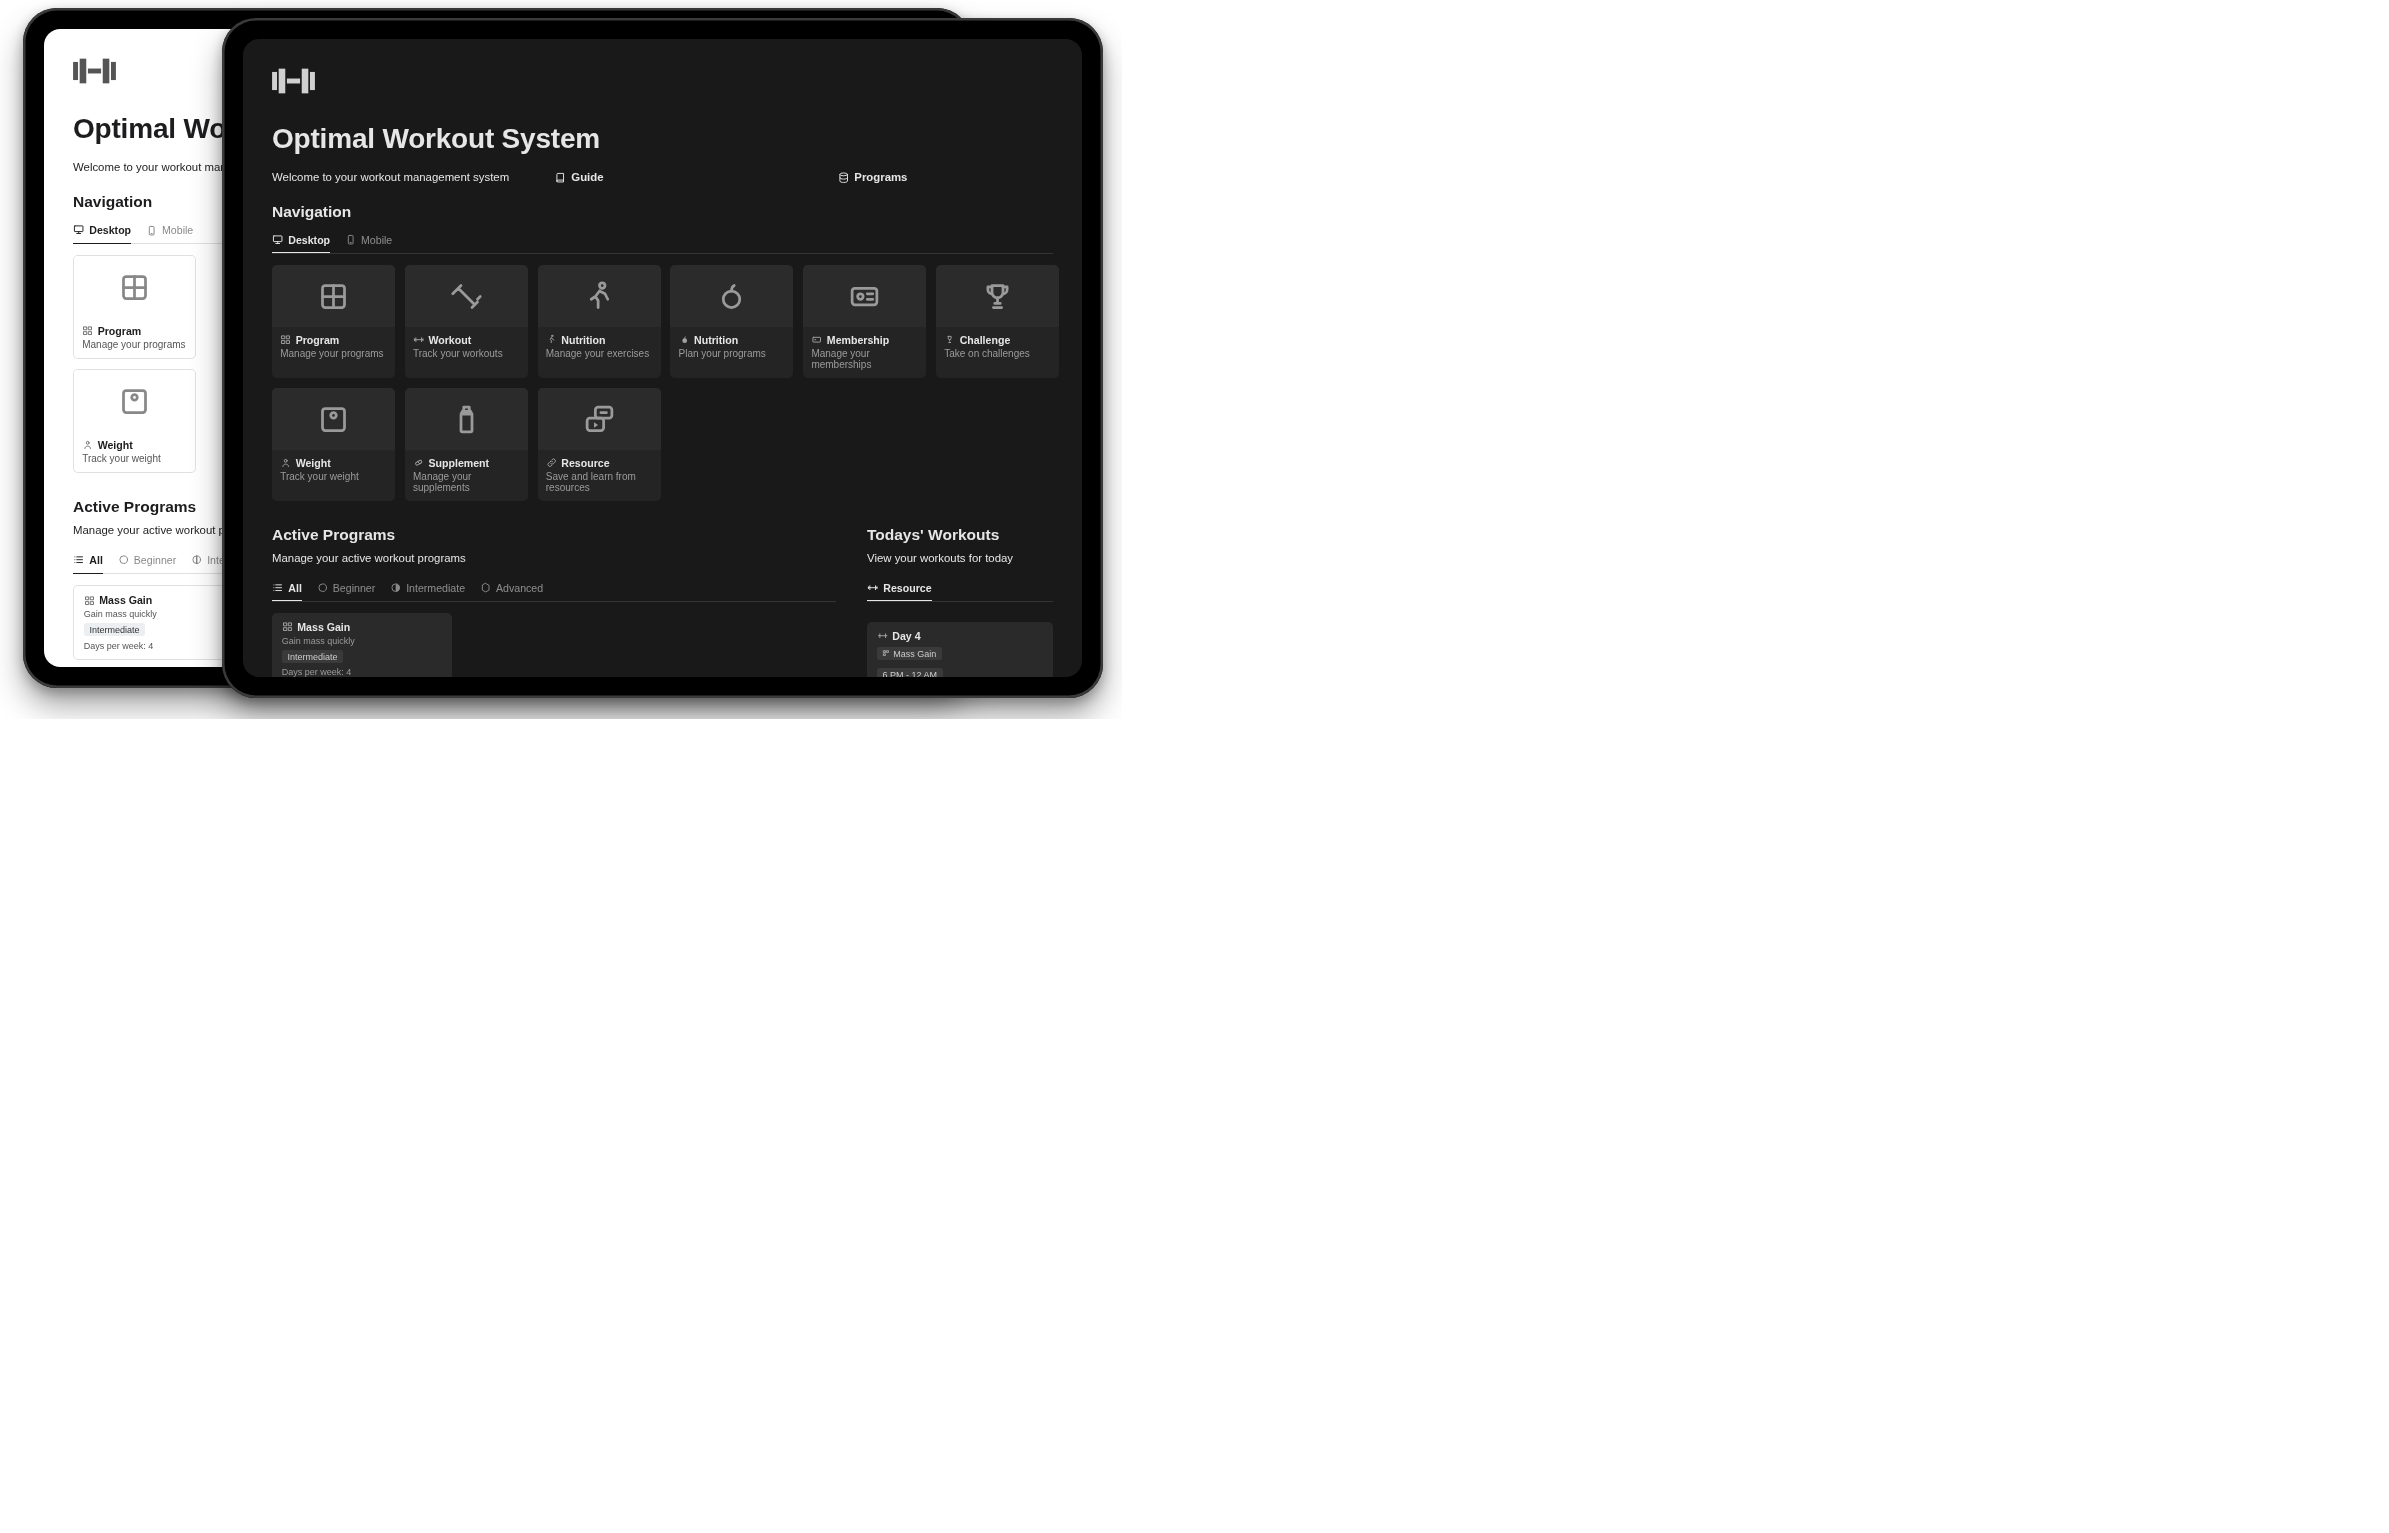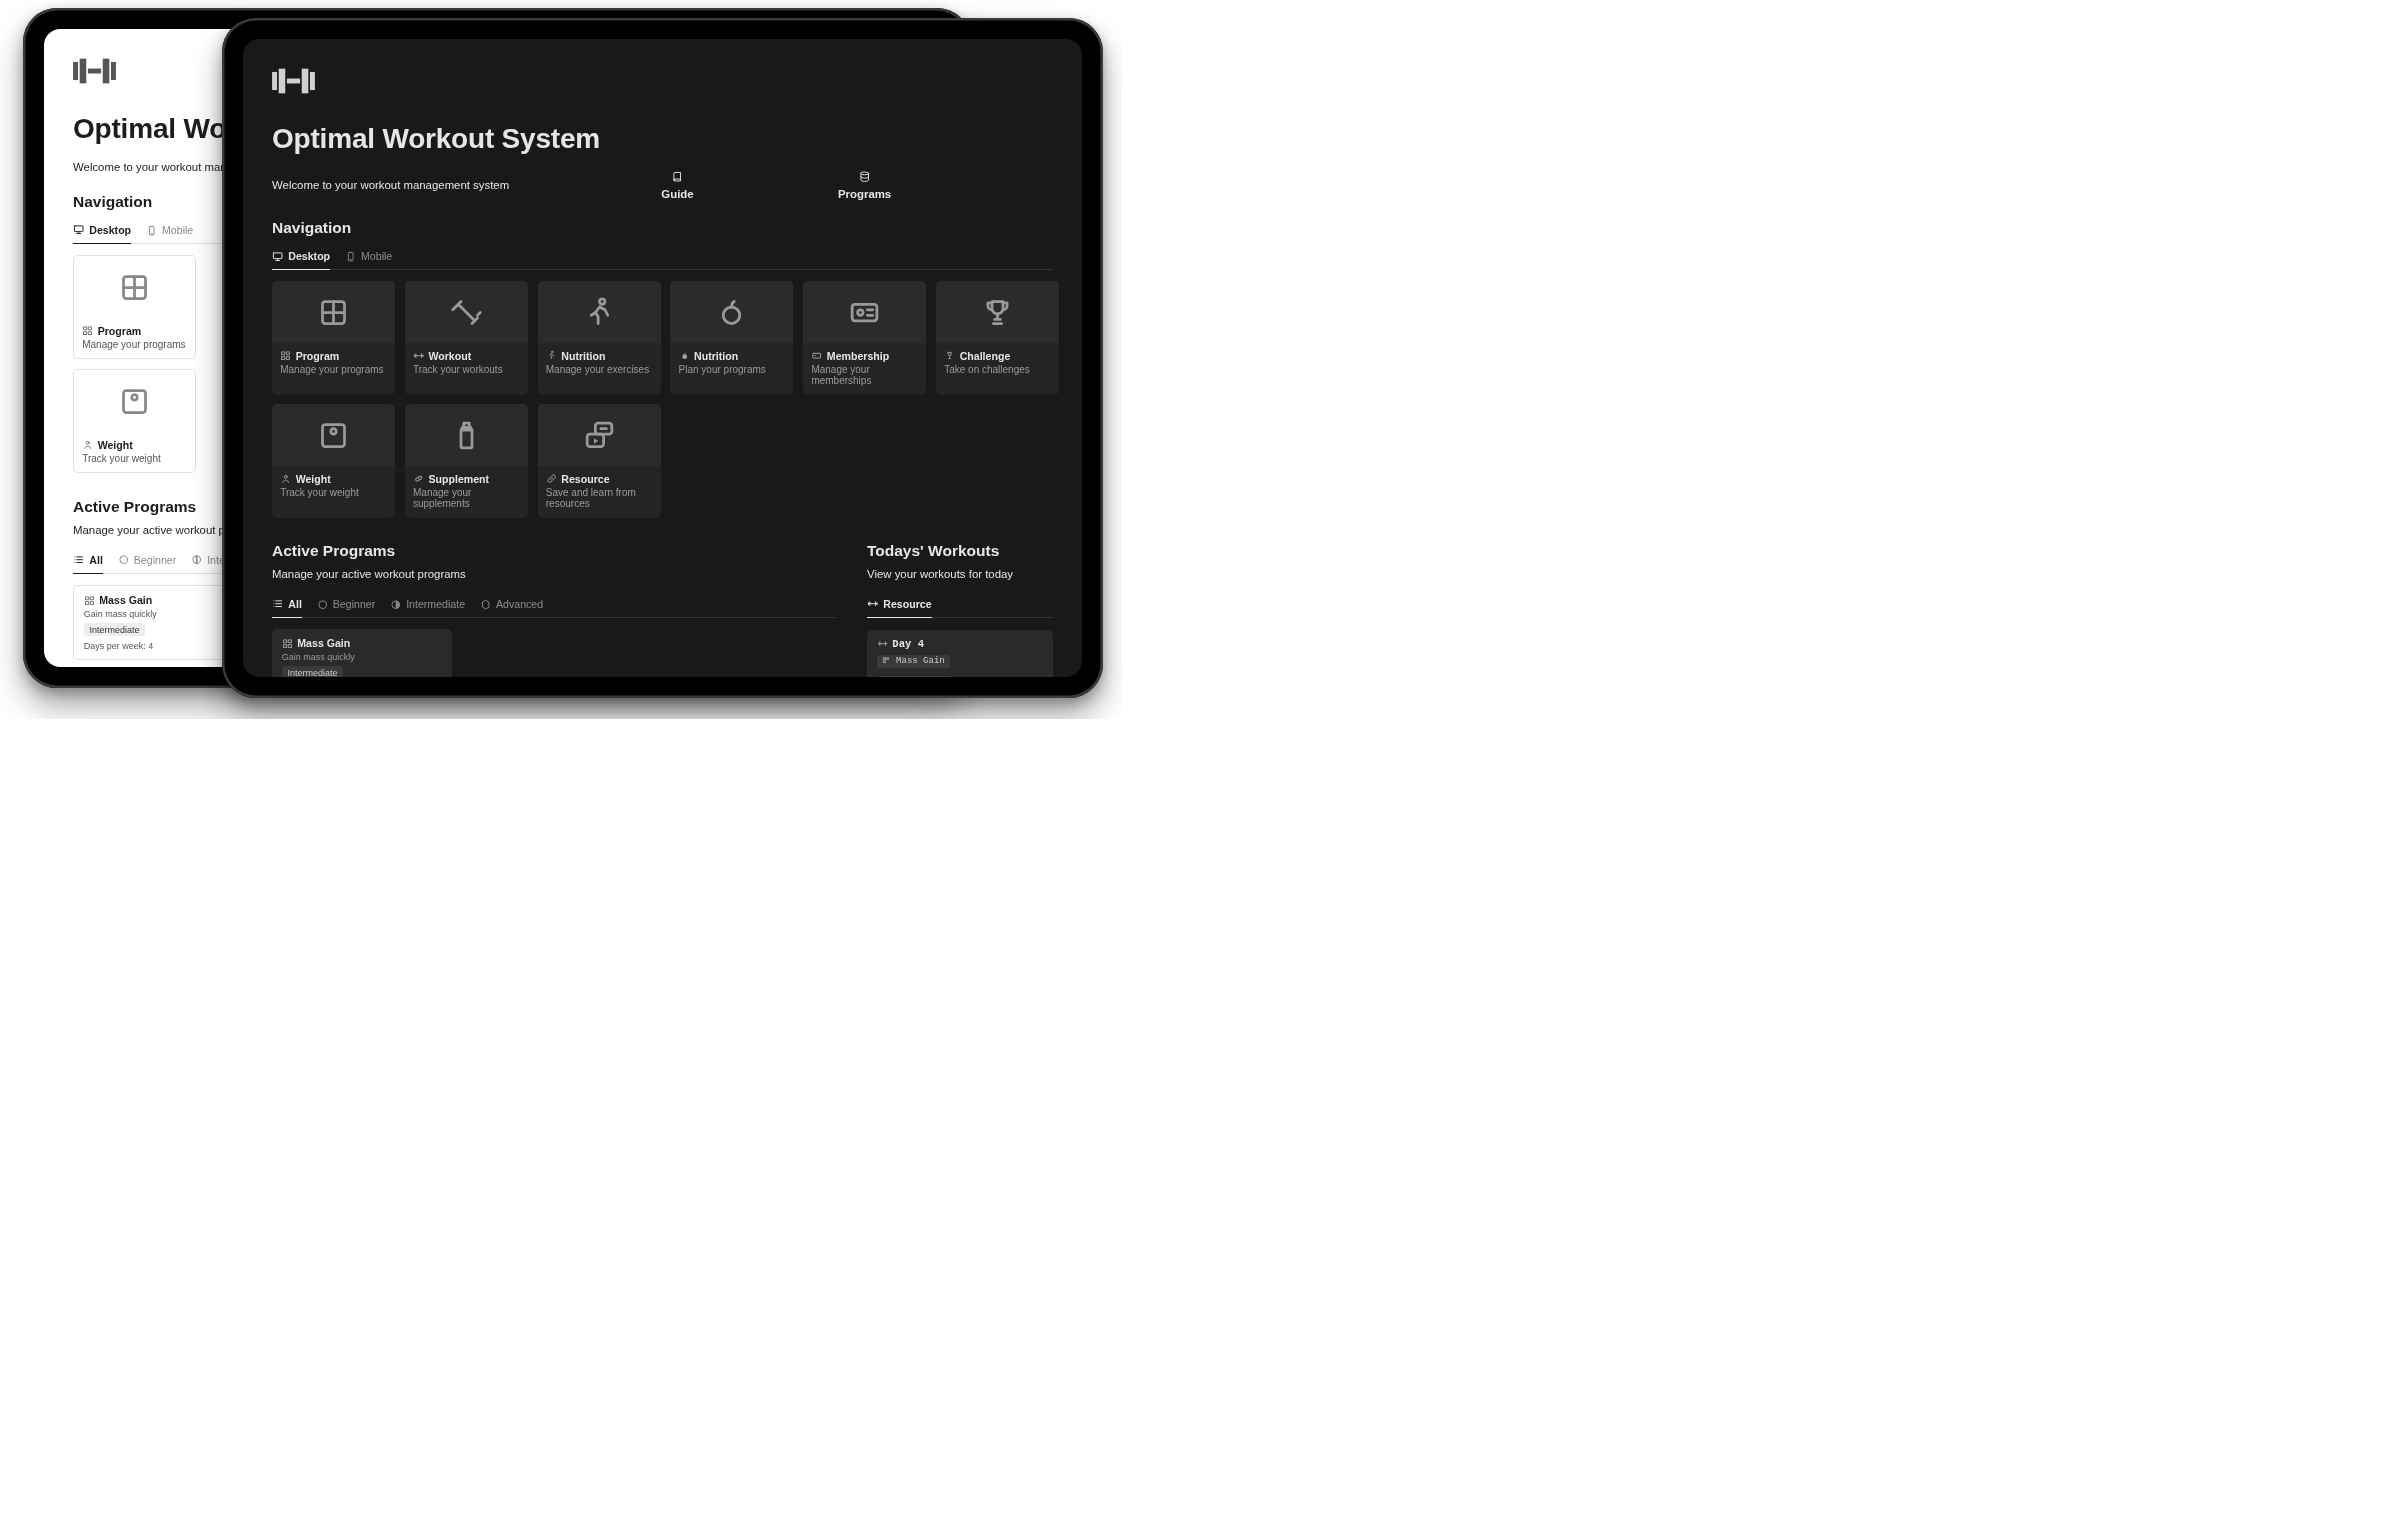--- a/index.html
+++ b/index.html
@@ -45,21 +45,21 @@
 .tablet.dark .screen { background: #191919; color: #e6e6e6; }
 
 
 .content { padding: 28px 29px 0 29px; font-size: 10.6px; }
 .logo { margin-bottom: 28px; }
 .logo svg { display: block; }
 
 .h1 { font-size: 28px; font-weight: 800; margin-bottom: 16.3px; letter-spacing: -0.2px; }
 .welcome-row { display: flex; gap: 38px; align-items: center; margin-bottom: 19.6px; }
 .welcome { font-size: 11.4px; }
-.top-link { display: inline-flex; gap: 4.9px; align-items: center; font-weight: 600; font-size: 11.4px; flex-direction: column; }
+.top-link { display: inline-flex; gap: 4.9px; align-items: center; font-weight: 600; font-size: 11.4px; }
 
 .h2 { font-size: 15.5px; font-weight: 800; margin-bottom: 8.2px; }
 .subtext { font-size: 11.4px; margin-bottom: 13px; }
 
 
 .tabs {
   display: flex;
   gap: 14.7px;
   border-bottom: 0.8px solid;
   margin-bottom: 11.4px;
@@ -132,22 +132,21 @@
 .light .badge { background: #eceff1; color: #333; }
 .dark  .badge { background: #3a3a3a; color: #ccc; }
 .meta { font-size: 9px; }
 .light .meta { color: #555; }
 .dark  .meta { color: #9b9b9b; }
 
 
 .wcard {
   border-radius: 4.9px;
   padding: 8.2px 9.8px;
-  margin-top: 12px;
-  font-family: Liberation Mono, monospace;
+  margin-top: 20px;
 }
 .dark .wcard { background: #2a2a2a; }
 .wcard .t { display: flex; gap: 4.1px; align-items: center; font-weight: 700; font-size: 10.6px; margin-bottom: 4.9px; }
 
 
 .ico { width: 11.4px; height: 11.4px; display: inline-block; }
 .ico-lg { width: 33px; height: 33px; }
 .muted-ico { opacity: .65; }
 svg { fill: none; stroke: currentColor; stroke-width: 2; stroke-linecap: round; stroke-linejoin: round; }
 

